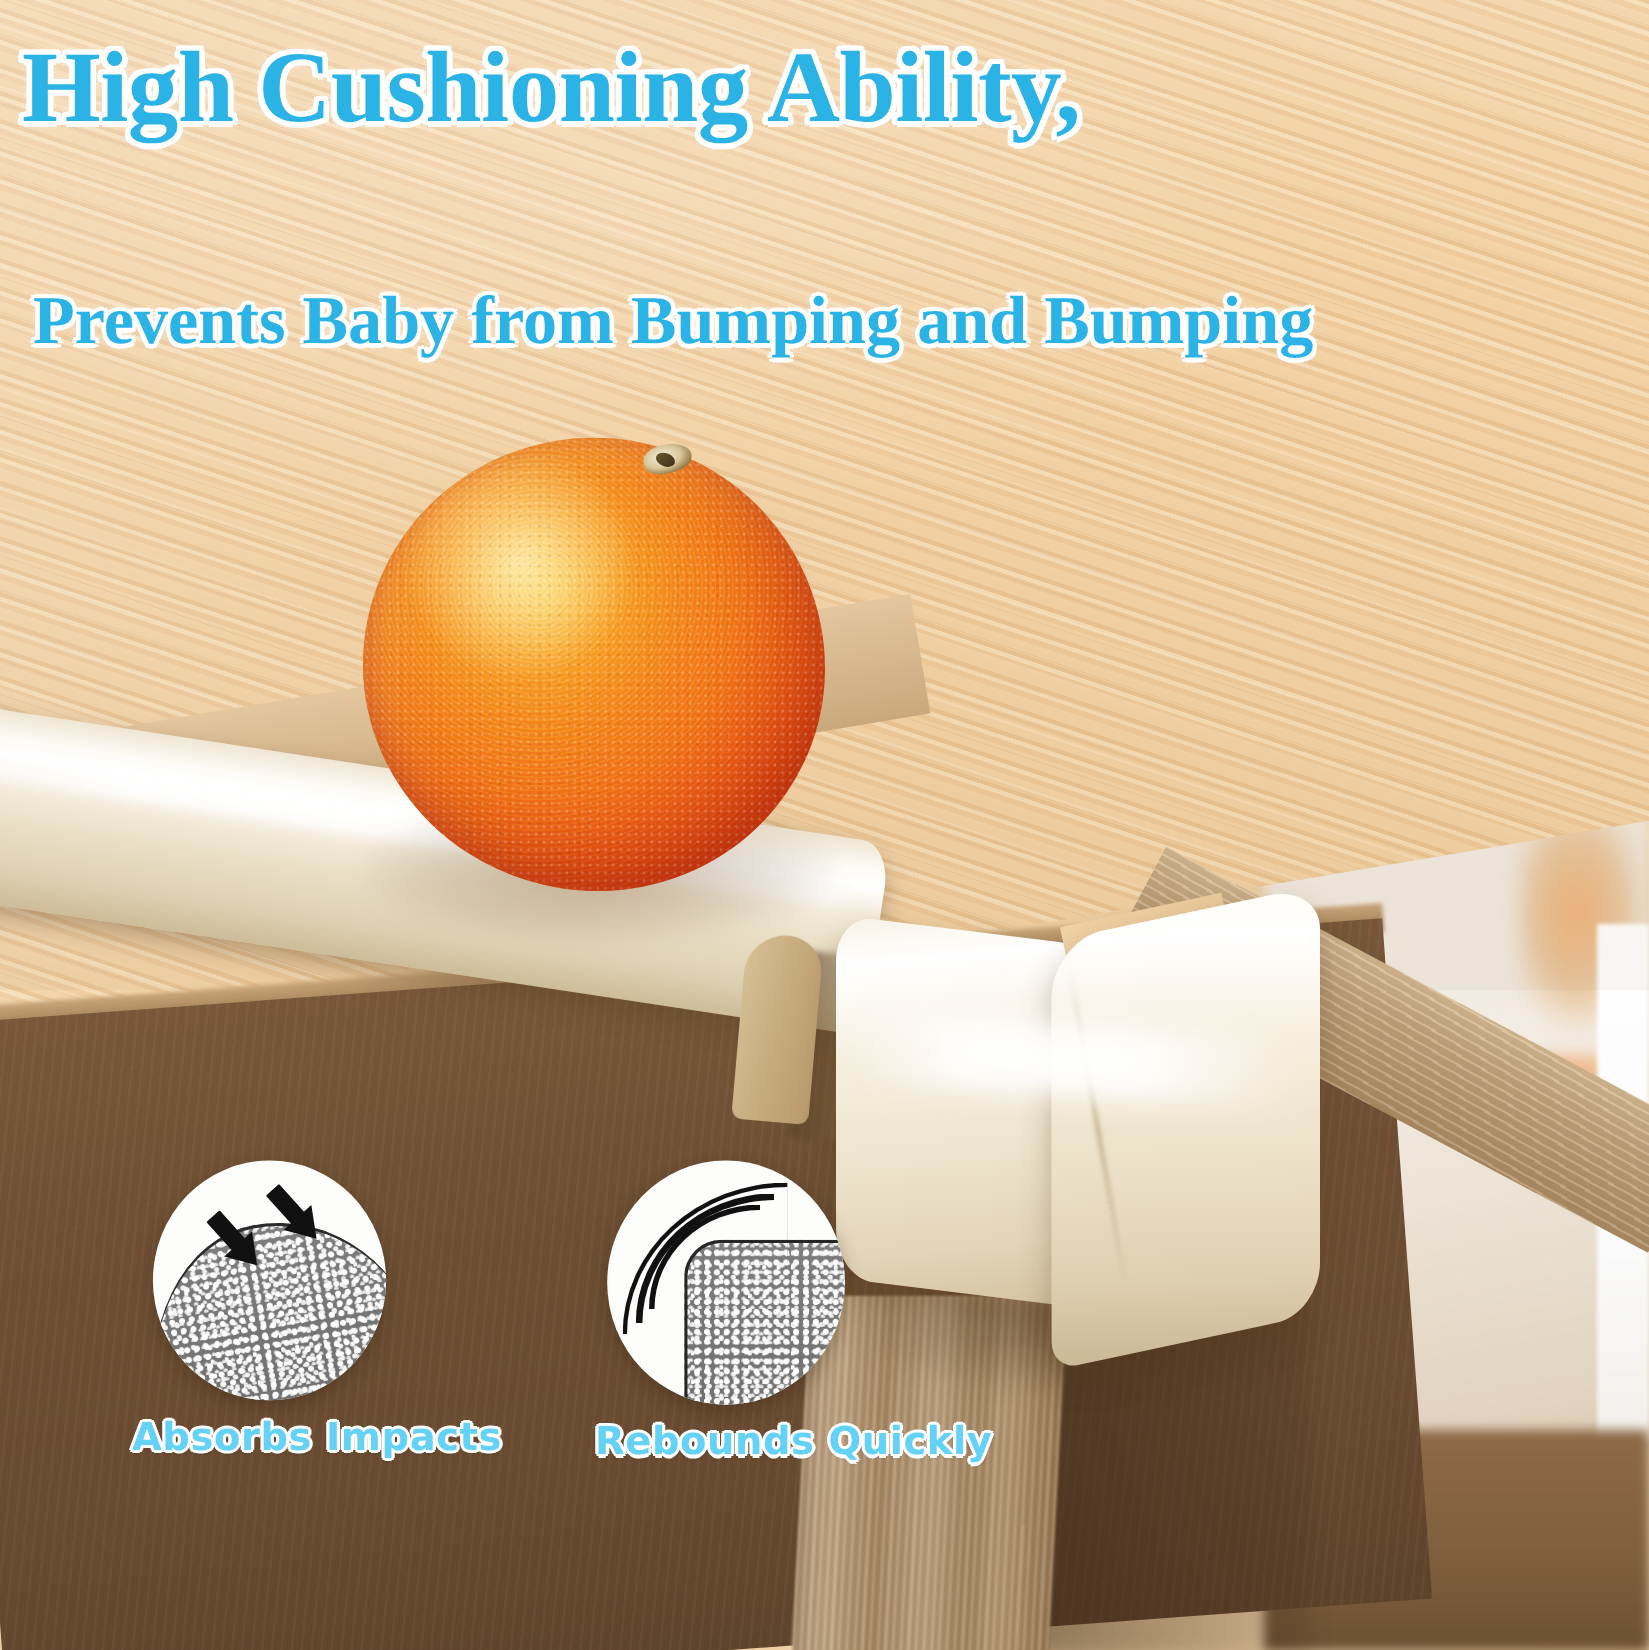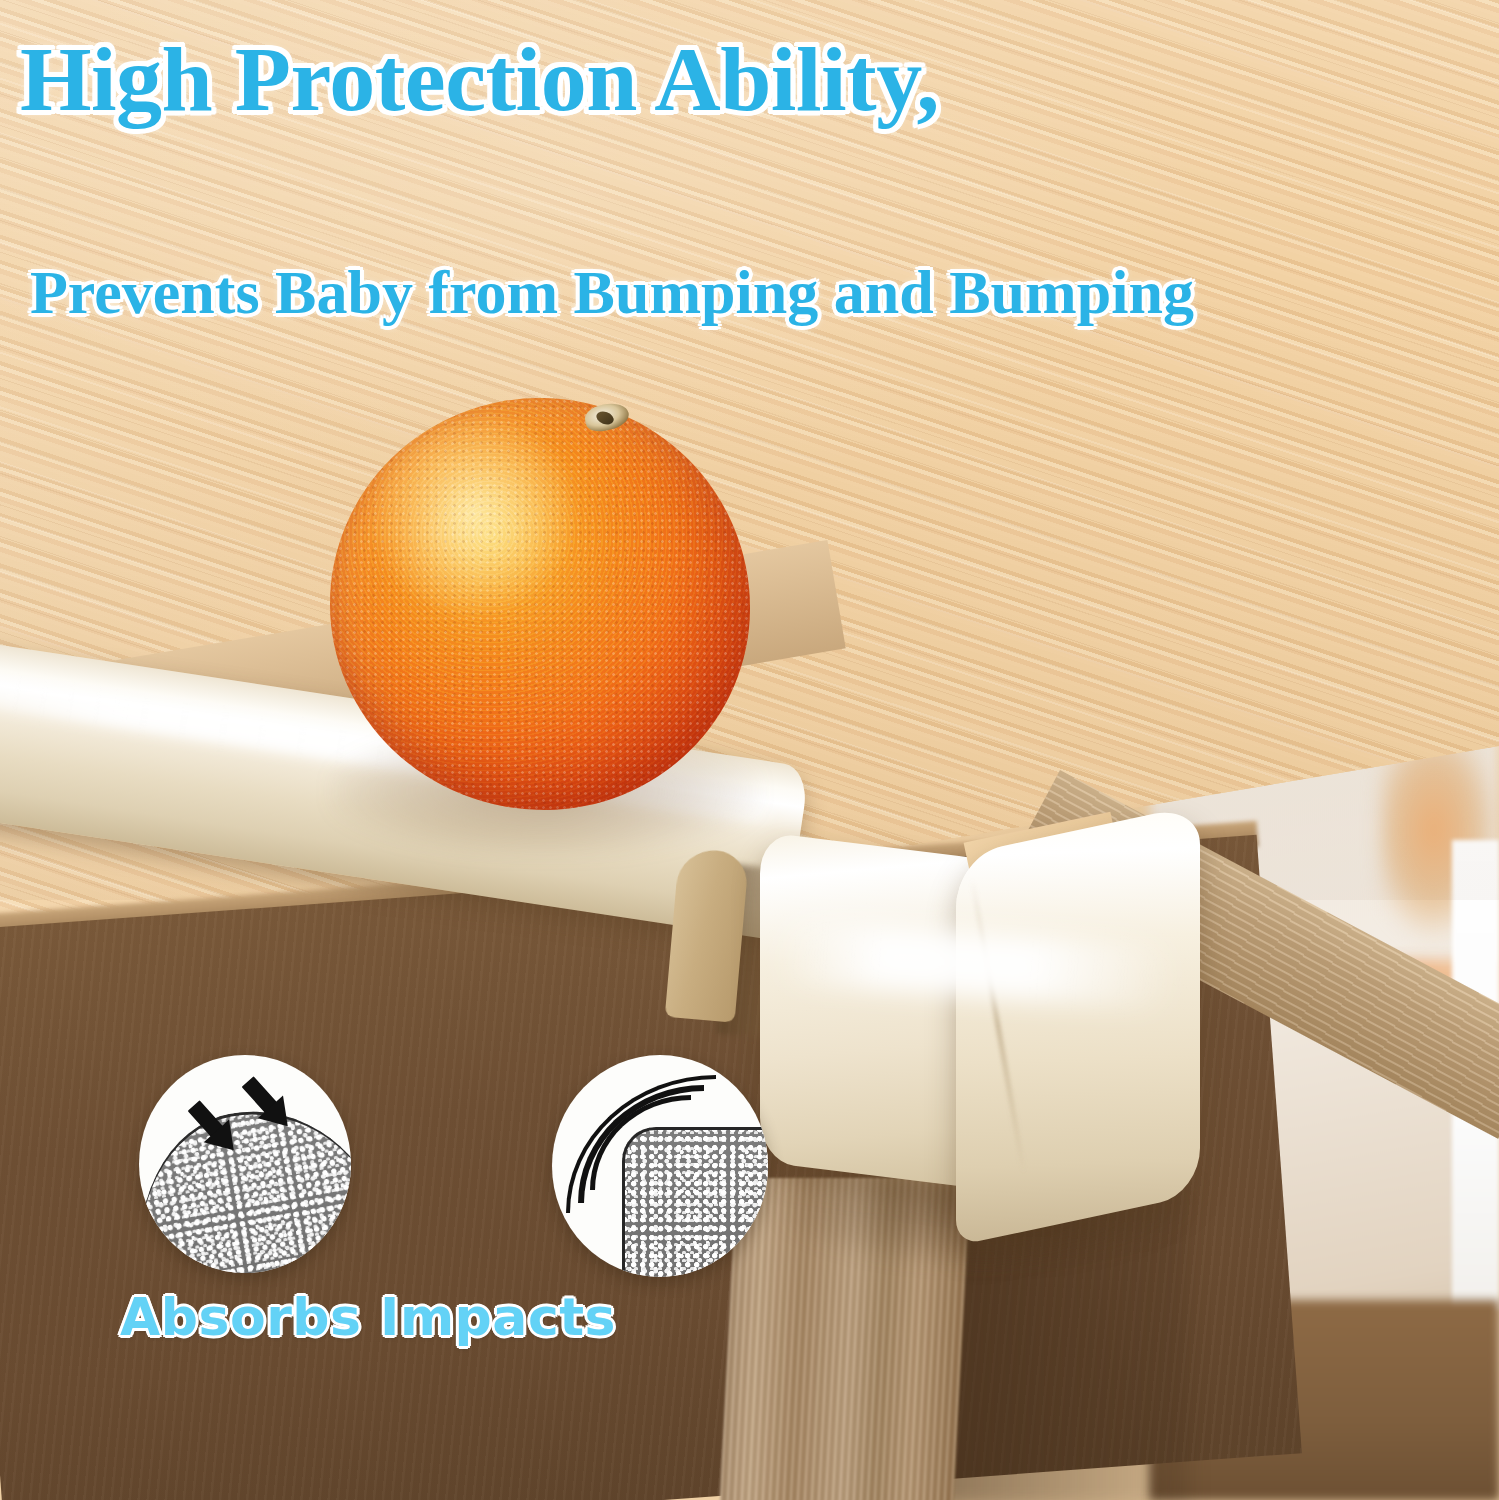--- a/index.html
+++ b/index.html
@@ -414,21 +414,21 @@
     background:transparent;
   }
   .arc1{ left:38px; top:40px; width:96px; height:90px; }
   .arc2{ left:26px; top:30px; width:120px; height:112px; border-top-width:6px; border-left-width:6px; }
   .arc3{ left:14px; top:20px; width:146px; height:134px; border-top-width:4px; border-left-width:4px; }
 
   .badge-label{
     margin-top:14px;
     font-family:"DejaVu Sans","Liberation Sans",sans-serif;
     font-weight:700;
-    font-size:52px;
+    font-size:35px;
     letter-spacing:.5px;
     color:#63d2f6;
     white-space:nowrap;
     text-shadow:
       -2px -2px 0 #fff,  2px -2px 0 #fff,
       -2px  2px 0 #fff,  2px  2px 0 #fff,
       -3px  0   0 #fff,  3px  0   0 #fff,
        0   -3px 0 #fff,  0    3px 0 #fff,
        0    2px 5px rgba(0,0,0,.28);
   }
@@ -474,21 +474,21 @@
   <div class="orange-shadow"></div>
   <div class="orange">
     <div class="orange-texture"></div>
     <div class="orange-pores"></div>
     <div class="orange-rim"></div>
     <div class="orange-stem"></div>
     <div class="orange-stem-nub"></div>
   </div>
 
   <div class="headline">
-    <span class="headline-line">High Protection Ability,</span>
+    <span class="headline-line">High Cushioning Ability,</span>
   </div>
 
   <div class="subheadline">Prevents Baby from Bumping and Bumping</div>
 
   <div class="badges">
 
     <div class="badge badge-1">
       <div class="badge-circle">
         <div class="foam absorb-foam"></div>
         <div class="absorb-foam-edge"></div>
@@ -505,17 +505,18 @@
     </div>
 
     <div class="badge badge-2">
       <div class="badge-circle">
         <div class="foam rebound-foam"></div>
         <div class="rebound-foam-edge"></div>
         <div class="arc arc1"></div>
         <div class="arc arc2"></div>
         <div class="arc arc3"></div>
       </div>
+      <div class="badge-label">Rebounds Quickly</div>
     </div>
 
   </div>
 
 </div>
 
 </body></html>

